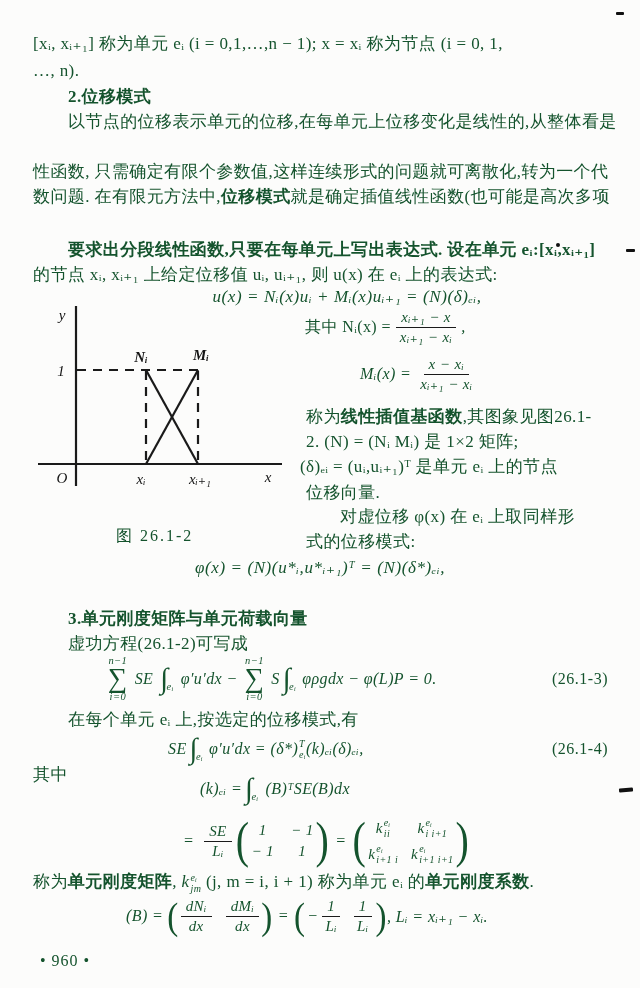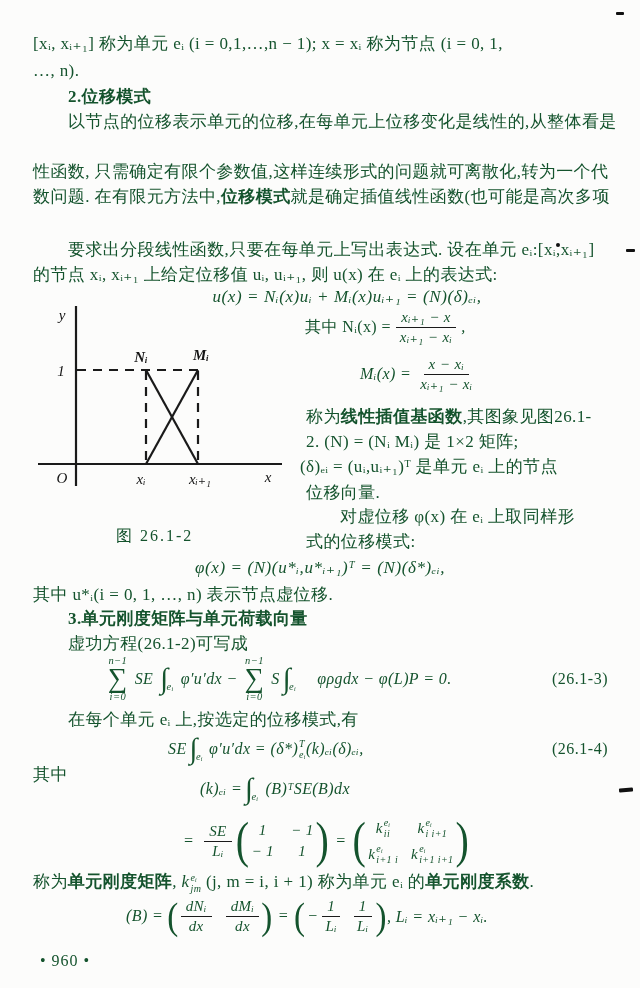--- a/index.html
+++ b/index.html
@@ -46,21 +46,21 @@
 
   <div class="ln" style="left:33px;top:33px;">[xᵢ, xᵢ₊₁] 称为单元 eᵢ (i = 0,1,…,n − 1); x = xᵢ 称为节点 (i = 0, 1,</div>
   <div class="ln" style="left:33px;top:60px;">…, n).</div>
 
   <div class="ln bold" style="left:68px;top:86px;">2.位移模式</div>
 
   <div class="ln" style="left:68px;top:111px;">以节点的位移表示单元的位移,在每单元上位移变化是线性的,从整体看是</div>
   <div class="ln" style="left:33px;top:161px;">性函数, 只需确定有限个参数值,这样连续形式的问题就可离散化,转为一个代</div>
   <div class="ln" style="left:33px;top:186px;"><span>数问题. 在有限元方法中,</span><span class="bold">位移模式</span><span>就是确定插值线性函数(也可能是高次多项</span></div>
 
-  <div class="ln" style="left:68px;top:239px;">要求出分段线性函数,只要在每单元上写出表达式.  设在单元 eᵢ:[xᵢ,xᵢ₊₁]</div>
+  <div class="ln" style="left:68px;top:239px;font-weight:bold;">要求出分段线性函数,只要在每单元上写出表达式.  设在单元 eᵢ:[xᵢ,xᵢ₊₁]</div>
   <div class="ln" style="left:33px;top:264px;">的节点 xᵢ, xᵢ₊₁ 上给定位移值 uᵢ, uᵢ₊₁, 则 u(x) 在 eᵢ 上的表达式:</div>
 
   <div class="ln mathln center" style="top:286px;padding-left:27px;">u(x) = Nᵢ(x)uᵢ + Mᵢ(x)uᵢ₊₁ = (N)(δ)ₑᵢ,</div>
 
   <svg class="figsvg" width="272" height="212" viewBox="0 0 272 212">
     <g stroke="#1a1a1a" stroke-width="2.2" fill="none">
       <line x1="48" y1="8" x2="48" y2="188"></line>
       <line x1="10" y1="166" x2="254" y2="166"></line>
       <line x1="49" y1="72" x2="170" y2="72" stroke-dasharray="9 7"></line>
       <line x1="118" y1="73" x2="118" y2="165" stroke-dasharray="9 7"></line>
@@ -97,21 +97,20 @@
       </span>
   </div>
   <div class="ln" style="left:306px;top:406px;"><span>称为</span><span class="bold">线性插值基函数</span><span>,其图象见图26.1-</span></div>
   <div class="ln" style="left:306px;top:431px;">2.  (N) = (Nᵢ Mᵢ) 是 1×2 矩阵;</div>
   <div class="ln" style="left:300px;top:456px;">(δ)ₑᵢ = (uᵢ,uᵢ₊₁)ᵀ 是单元 eᵢ 上的节点</div>
   <div class="ln" style="left:306px;top:482px;">位移向量.</div>
   <div class="ln" style="left:340px;top:506px;">对虚位移 φ(x) 在 eᵢ 上取同样形</div>
   <div class="ln" style="left:306px;top:531px;">式的位移模式:</div>
 
   <div class="ln mathln center" style="top:557px;">φ(x) = (N)(u*ᵢ,u*ᵢ₊₁)ᵀ = (N)(δ*)ₑᵢ,</div>
-  <div class="ln" style="left:33px;top:584px;">其中 u*ᵢ(i = 0, 1, …, n) 表示节点虚位移.</div>
 
   <div class="ln bold" style="left:68px;top:608px;">3.单元刚度矩阵与单元荷载向量</div>
   <div class="ln" style="left:68px;top:633px;">虚功方程(26.1-2)可写成</div>
 
   <div class="eqwrap" style="left:105px;top:655px;height:48px;">
     <span class="sum">
         <span>n−1</span>
         <span class="sy">∑</span>
         <span>i=0</span>
       </span>
@@ -124,21 +123,21 @@
     <span class="sum">
         <span>n−1</span>
         <span class="sy">∑</span>
         <span>i=0</span>
       </span>
     <span style="margin-left:4px;">S</span>
     <span class="intg">
         <span class="is">∫</span>
         <span class="ib">eᵢ</span>
       </span>
-    <span style="margin-left:18px;">φρgdx − φ(L)P = 0.</span>
+    <span style="margin-left:3px;">φρgdx − φ(L)P = 0.</span>
   </div>
   <div class="eqno" style="left:552px;top:670px;">(26.1-3)</div>
 
   <div class="ln" style="left:68px;top:709px;">在每个单元 eᵢ 上,按选定的位移模式,有</div>
 
   <div class="eqwrap" style="left:168px;top:731px;height:36px;">
     <span>SE</span>
     <span class="intg">
         <span class="is">∫</span>
         <span class="ib">eᵢ</span>

